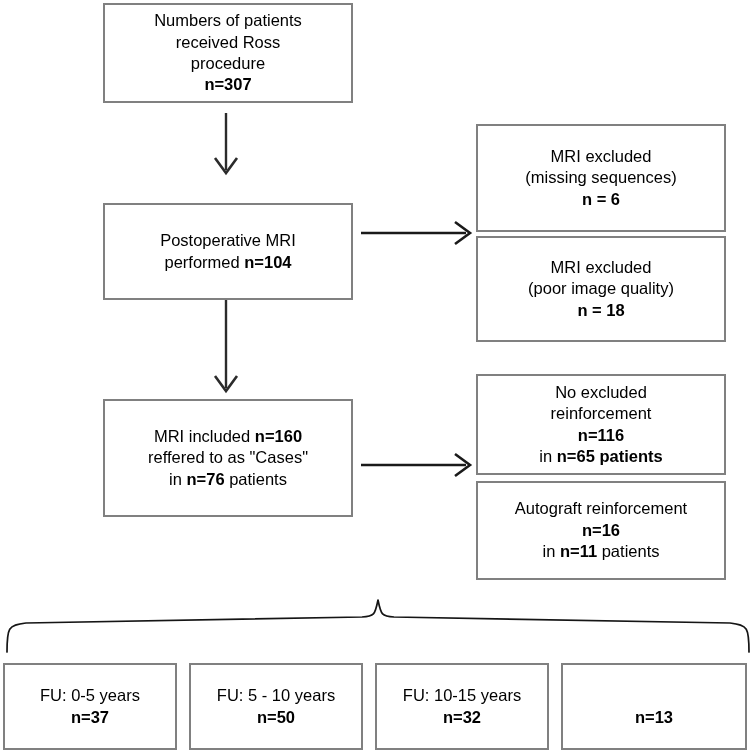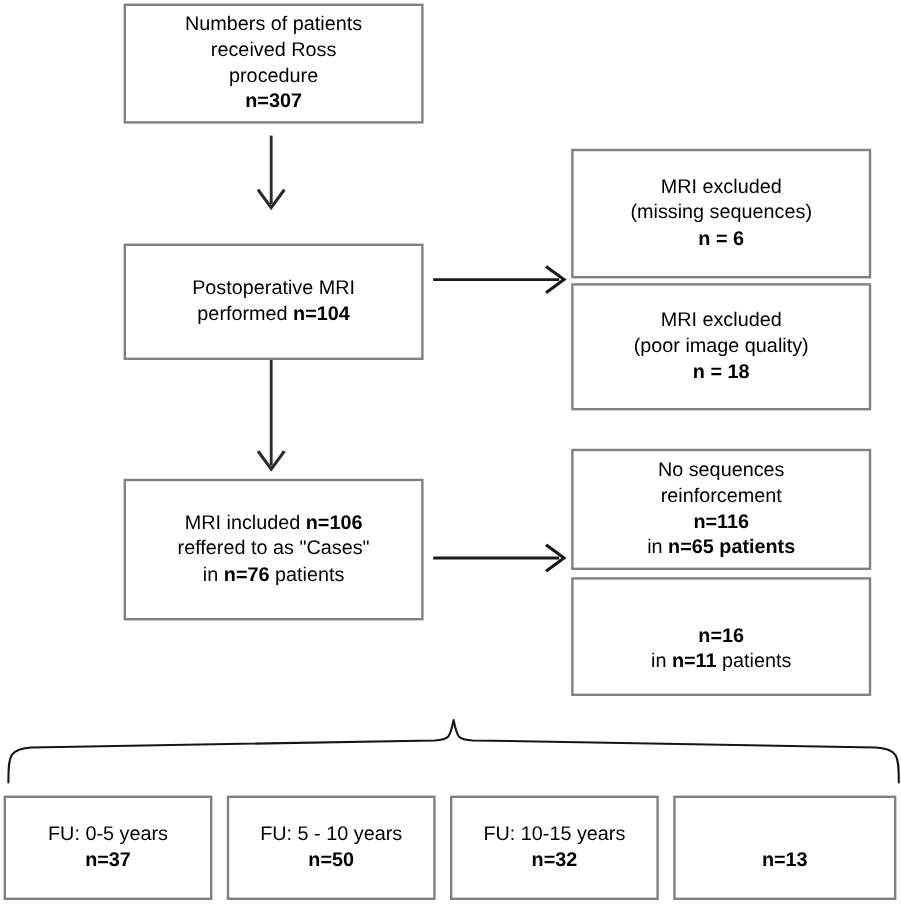--- a/index.html
+++ b/index.html
@@ -106,37 +106,37 @@
 
   <div class="node" id="node-ross">
     <span class="txt"><span>Numbers of patients</span><br><span>received Ross</span><br><span>procedure</span><br><b>n=307</b></span>
   </div>
 
   <div class="node" id="node-mri-perf">
     <span class="txt"><span>Postoperative MRI</span><br><span>performed </span><b>n=104</b></span>
   </div>
 
   <div class="node" id="node-mri-incl">
-    <span class="txt"><span>MRI included </span><b>n=106</b><br><span>reffered to as "Cases"</span><br><span>in </span><b>n=76</b><span> patients</span></span>
+    <span class="txt"><span>MRI included </span><b>n=160</b><br><span>reffered to as "Cases"</span><br><span>in </span><b>n=76</b><span> patients</span></span>
   </div>
 
   <div class="node" id="node-excl-seq">
     <span class="txt"><span>MRI excluded</span><br><span>(missing sequences)</span><br><b>n = 6</b></span>
   </div>
 
   <div class="node" id="node-excl-qual">
     <span class="txt"><span>MRI excluded</span><br><span>(poor image quality)</span><br><b>n = 18</b></span>
   </div>
 
   <div class="node" id="node-no-reinf">
-    <span class="txt"><span>No sequences</span><br><span>reinforcement</span><br><b>n=116</b><br><span>in </span><b>n=65 patients</b></span>
+    <span class="txt"><span>No excluded</span><br><span>reinforcement</span><br><b>n=116</b><br><span>in </span><b>n=65 patients</b></span>
   </div>
 
   <div class="node" id="node-autograft">
-    <span class="txt"><br><b>n=16</b><br><span>in </span><b>n=11</b><span> patients</span></span>
+    <span class="txt"><span>Autograft reinforcement</span><br><b>n=16</b><br><span>in </span><b>n=11</b><span> patients</span></span>
   </div>
 
   <div class="node" id="node-fu-0-5">
     <span class="txt"><span>FU: 0-5 years</span><br><b>n=37</b></span>
   </div>
 
   <div class="node" id="node-fu-5-10">
     <span class="txt"><span>FU: 5 - 10 years</span><br><b>n=50</b></span>
   </div>
 

